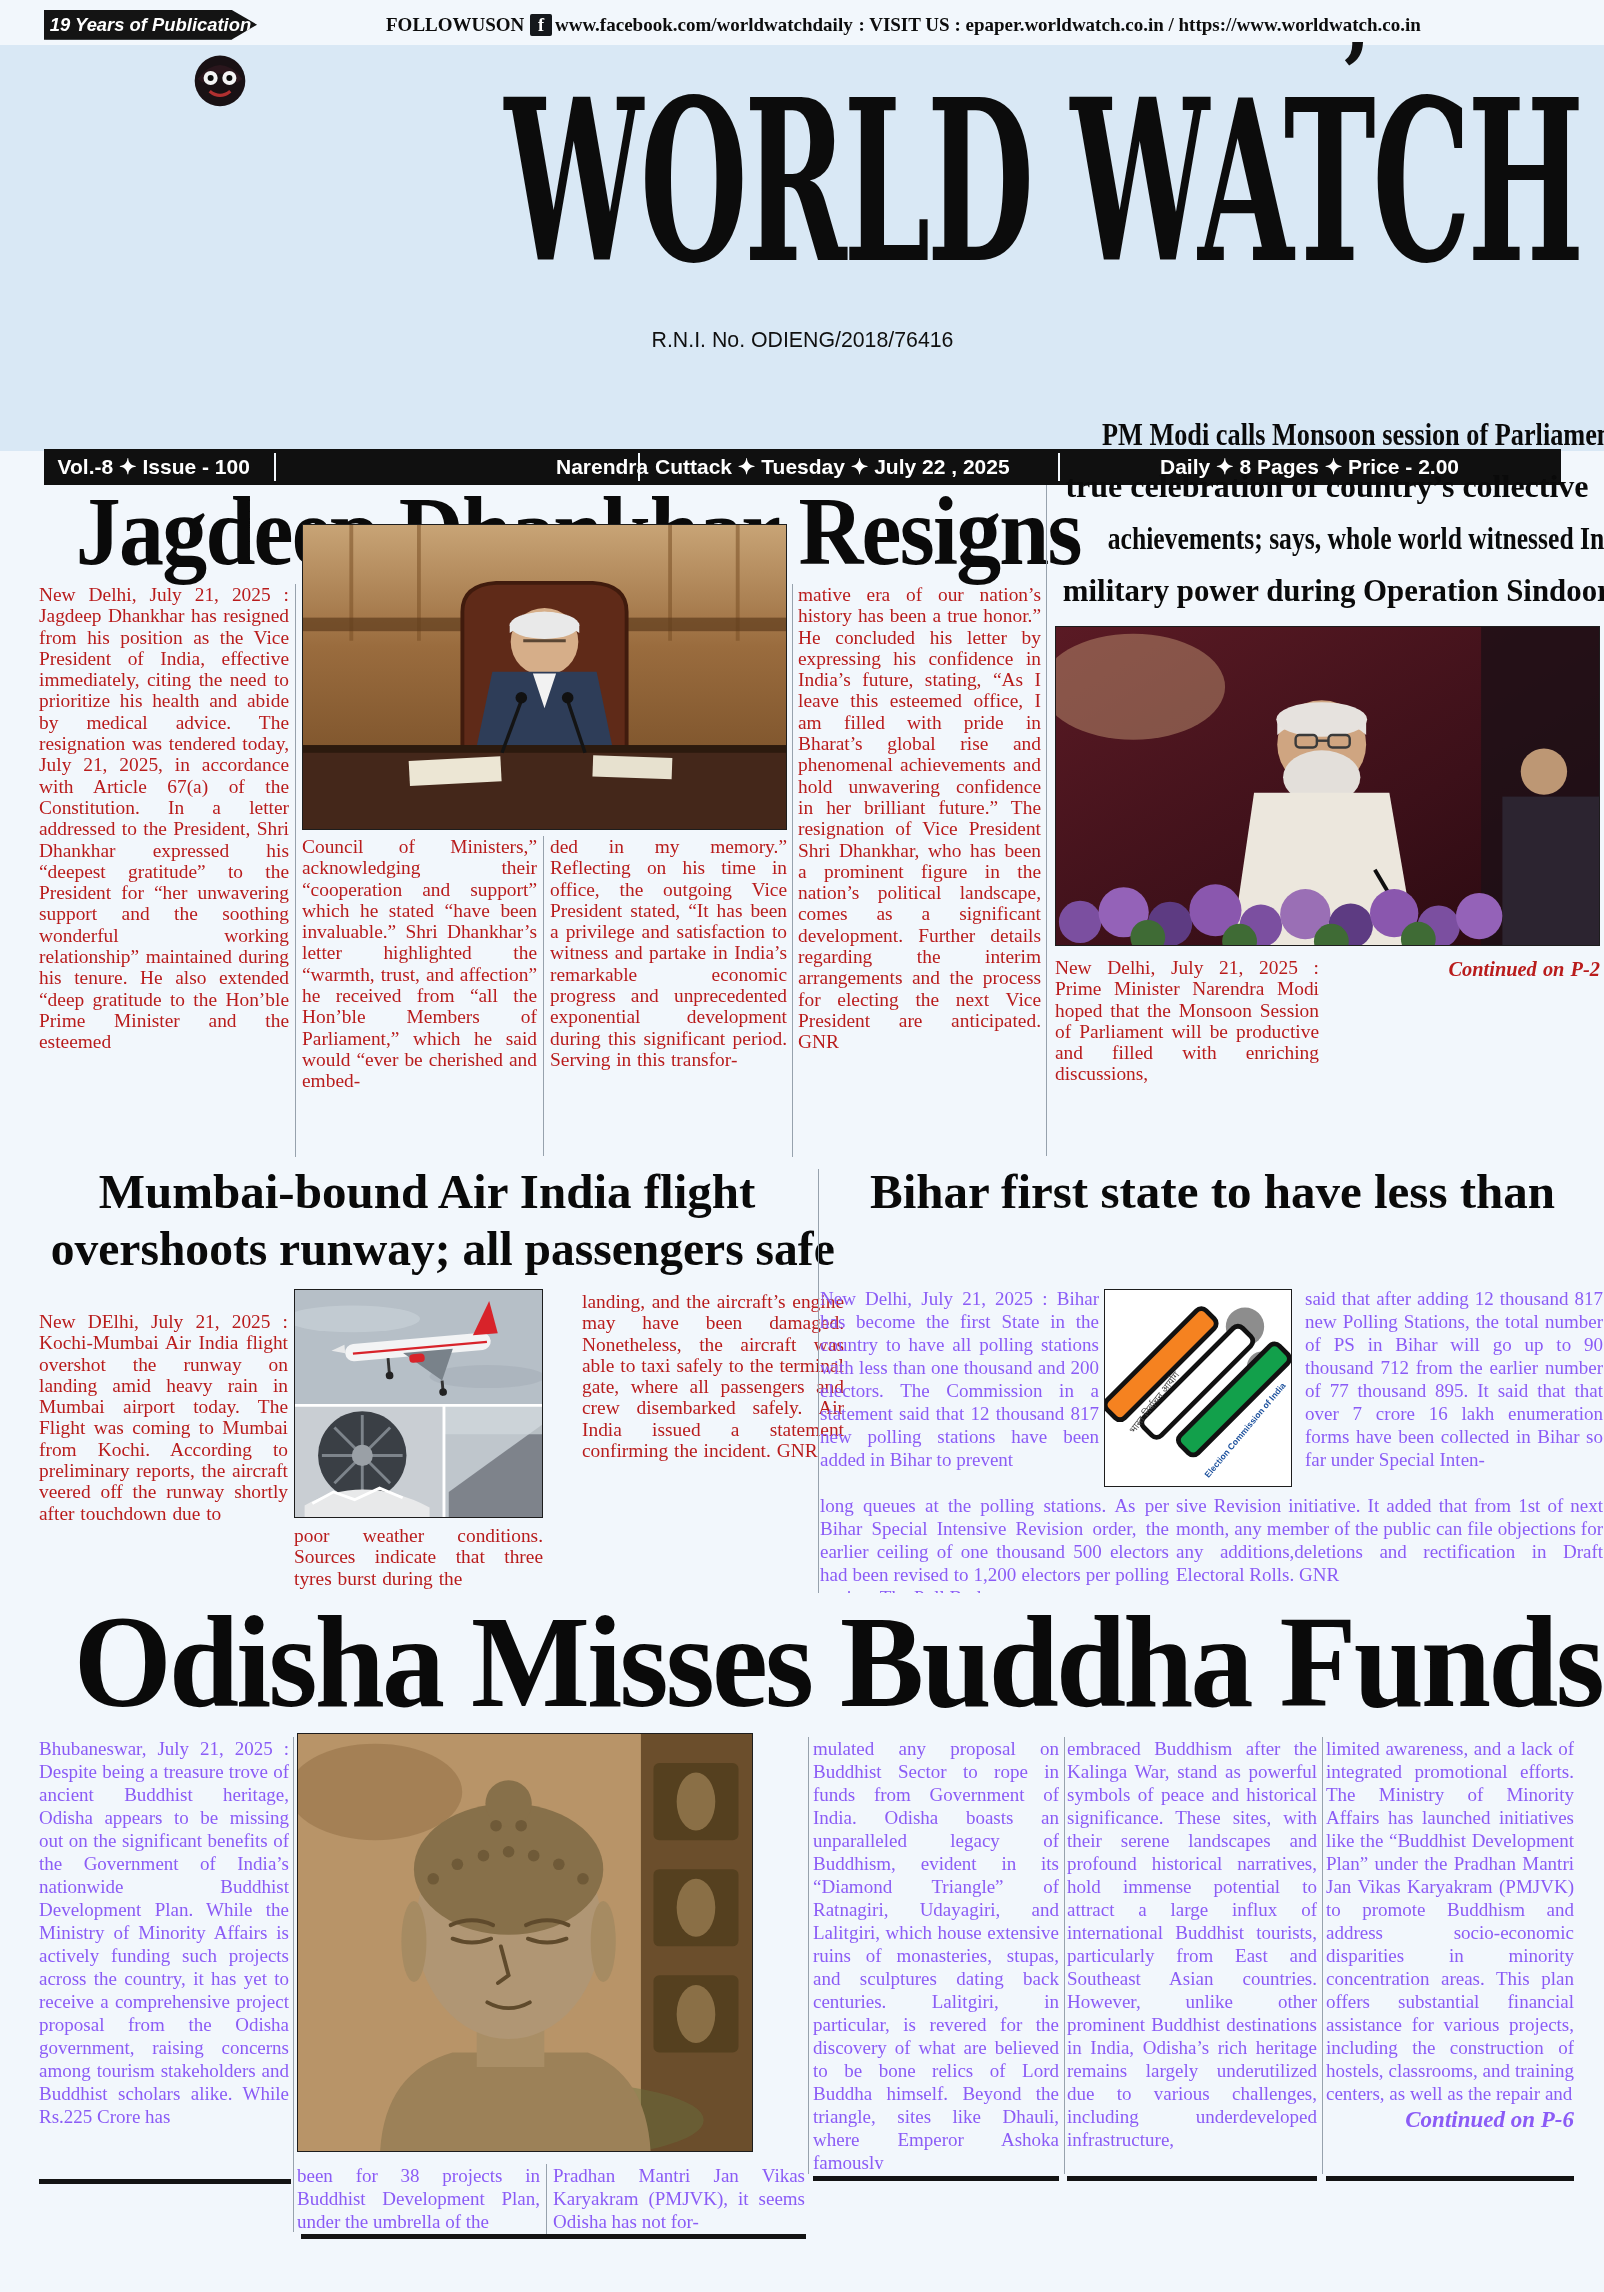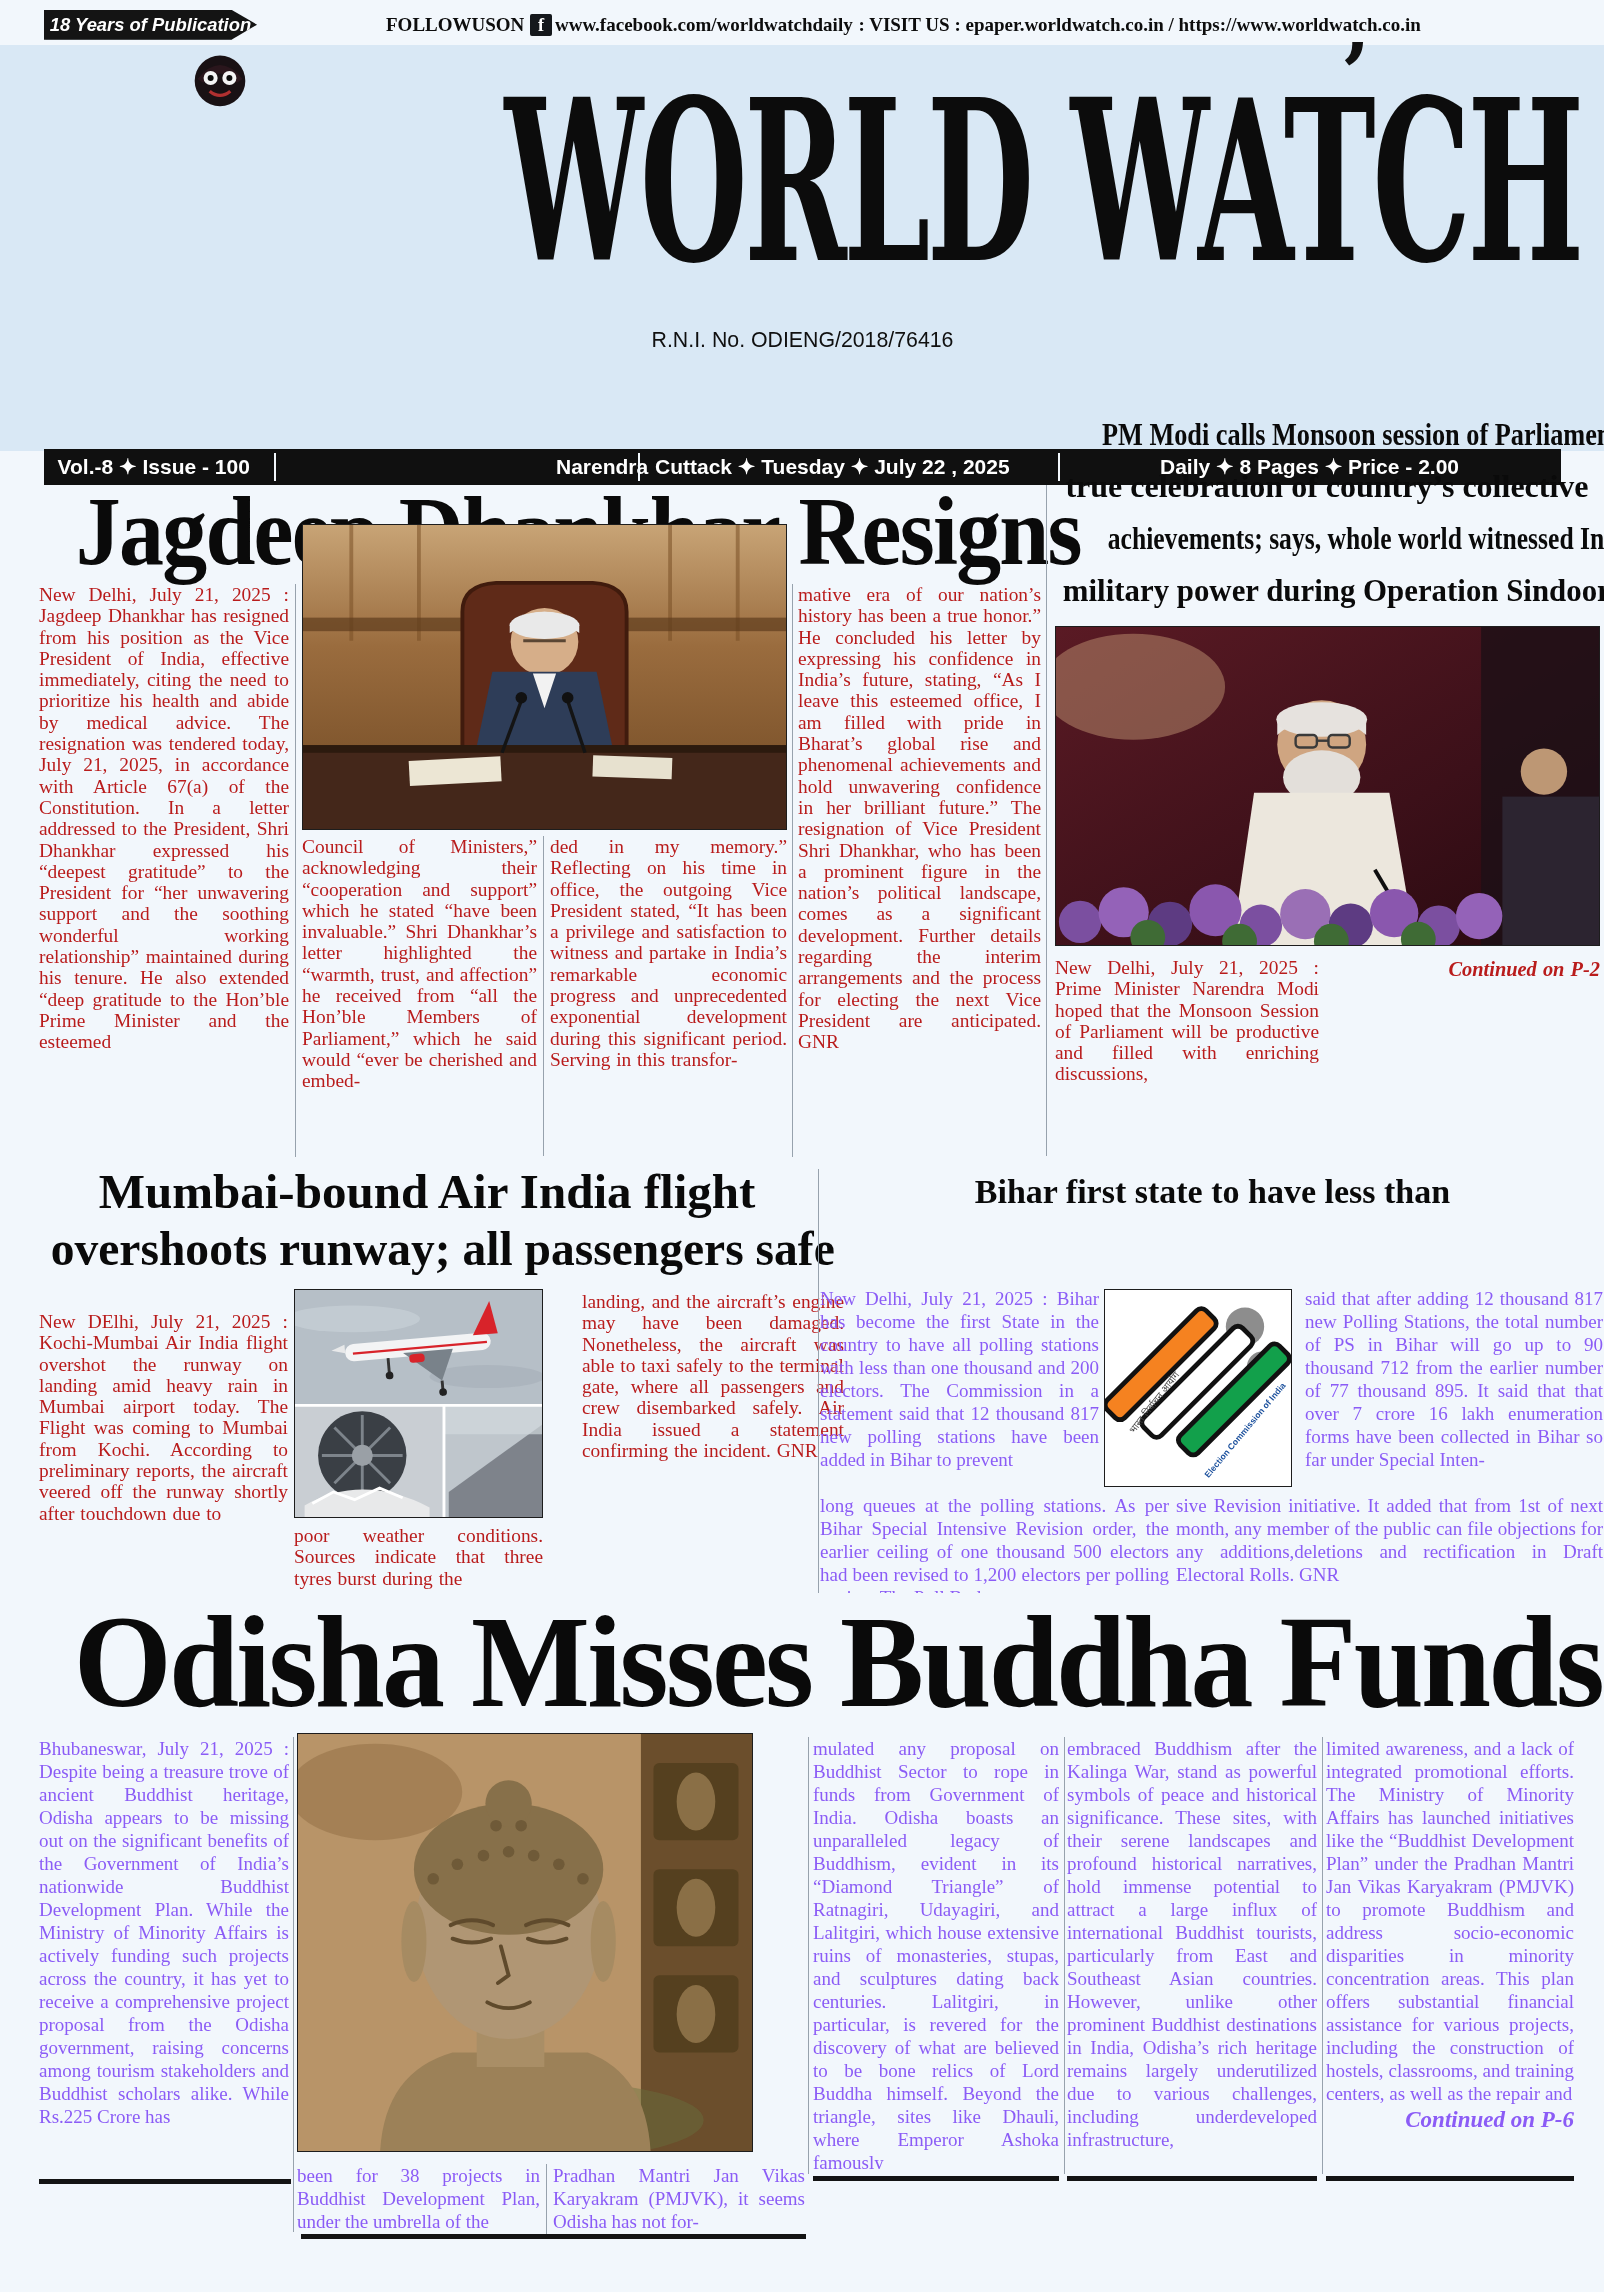--- a/index.html
+++ b/index.html
@@ -43,21 +43,21 @@
   .emblem{position:absolute;left:190px;top:49px;width:60px;height:60px}
 </style>
 </head>
 <body>
 
 <div class="page">
 
   <div class="mastband"></div>
 
   <div class="ribbon">
-    <span>18 Years of Publication</span>
+    <span>19 Years of Publication</span>
   </div>
   <div class="followline">
     <span>FOLLOWUSON</span>
     <span class="fbicon"><span>f</span></span>
     <span>www.facebook.com/worldwatchdaily</span>
     <span style="margin-left:5.8px">: VISIT US : epaper.worldwatch.co.in / https://www.worldwatch.co.in</span>
   </div>
 
   <svg class="emblem" viewBox="0 0 64 64">
     <circle cx="32" cy="34" r="27" fill="#191114"></circle>
@@ -235,21 +235,21 @@
           <line x1="155" y1="120" x2="155" y2="236"></line>
         </g>
     </svg>
   </div>
 
   <div class="b1" style="left:294px;top:1525px;width:249px;height:68px">poor weather conditions. Sources indicate that three tyres burst during the</div>
   <div class="b1" style="left:582px;top:1291px;width:262px;height:303px">landing, and the aircraft’s engine may have been damaged. Nonetheless, the aircraft was able to taxi safely to the terminal gate, where all passengers and crew disembarked safely. Air India issued a statement confirming the incident. GNR</div>
 
   <div class="sep" style="left:818px;top:1169px;height:424px"></div>
 
-  <div class="hl" style="left:820px;top:1163px;width:785px;font-size:34px;line-height:57px">
+  <div class="hl" style="left:820px;top:1163px;width:785px;font-size:49px;line-height:57px">
     <span class="fitline">Bihar first state to have less than</span>
   </div>
 
   <div class="b2" style="left:820px;top:1287px;width:279px;height:206px">New Delhi, July 21, 2025 : Bihar has become the first State in the country to have all polling stations with less than one thousand and 200 electors. The Commission in a statement said that 12 thousand 817 new polling stations have been added in Bihar to prevent</div>
 
   <div class="photo" style="left:1104px;top:1289px;width:188px;height:198px;background:#fff">
     <svg viewBox="0 0 194 204">
       <rect width="194" height="204" fill="#ffffff"></rect>
       <circle cx="146" cy="38" r="20" fill="#8d8d8d"></circle>
       <circle cx="164" cy="80" r="16" fill="#8d8d8d"></circle>

